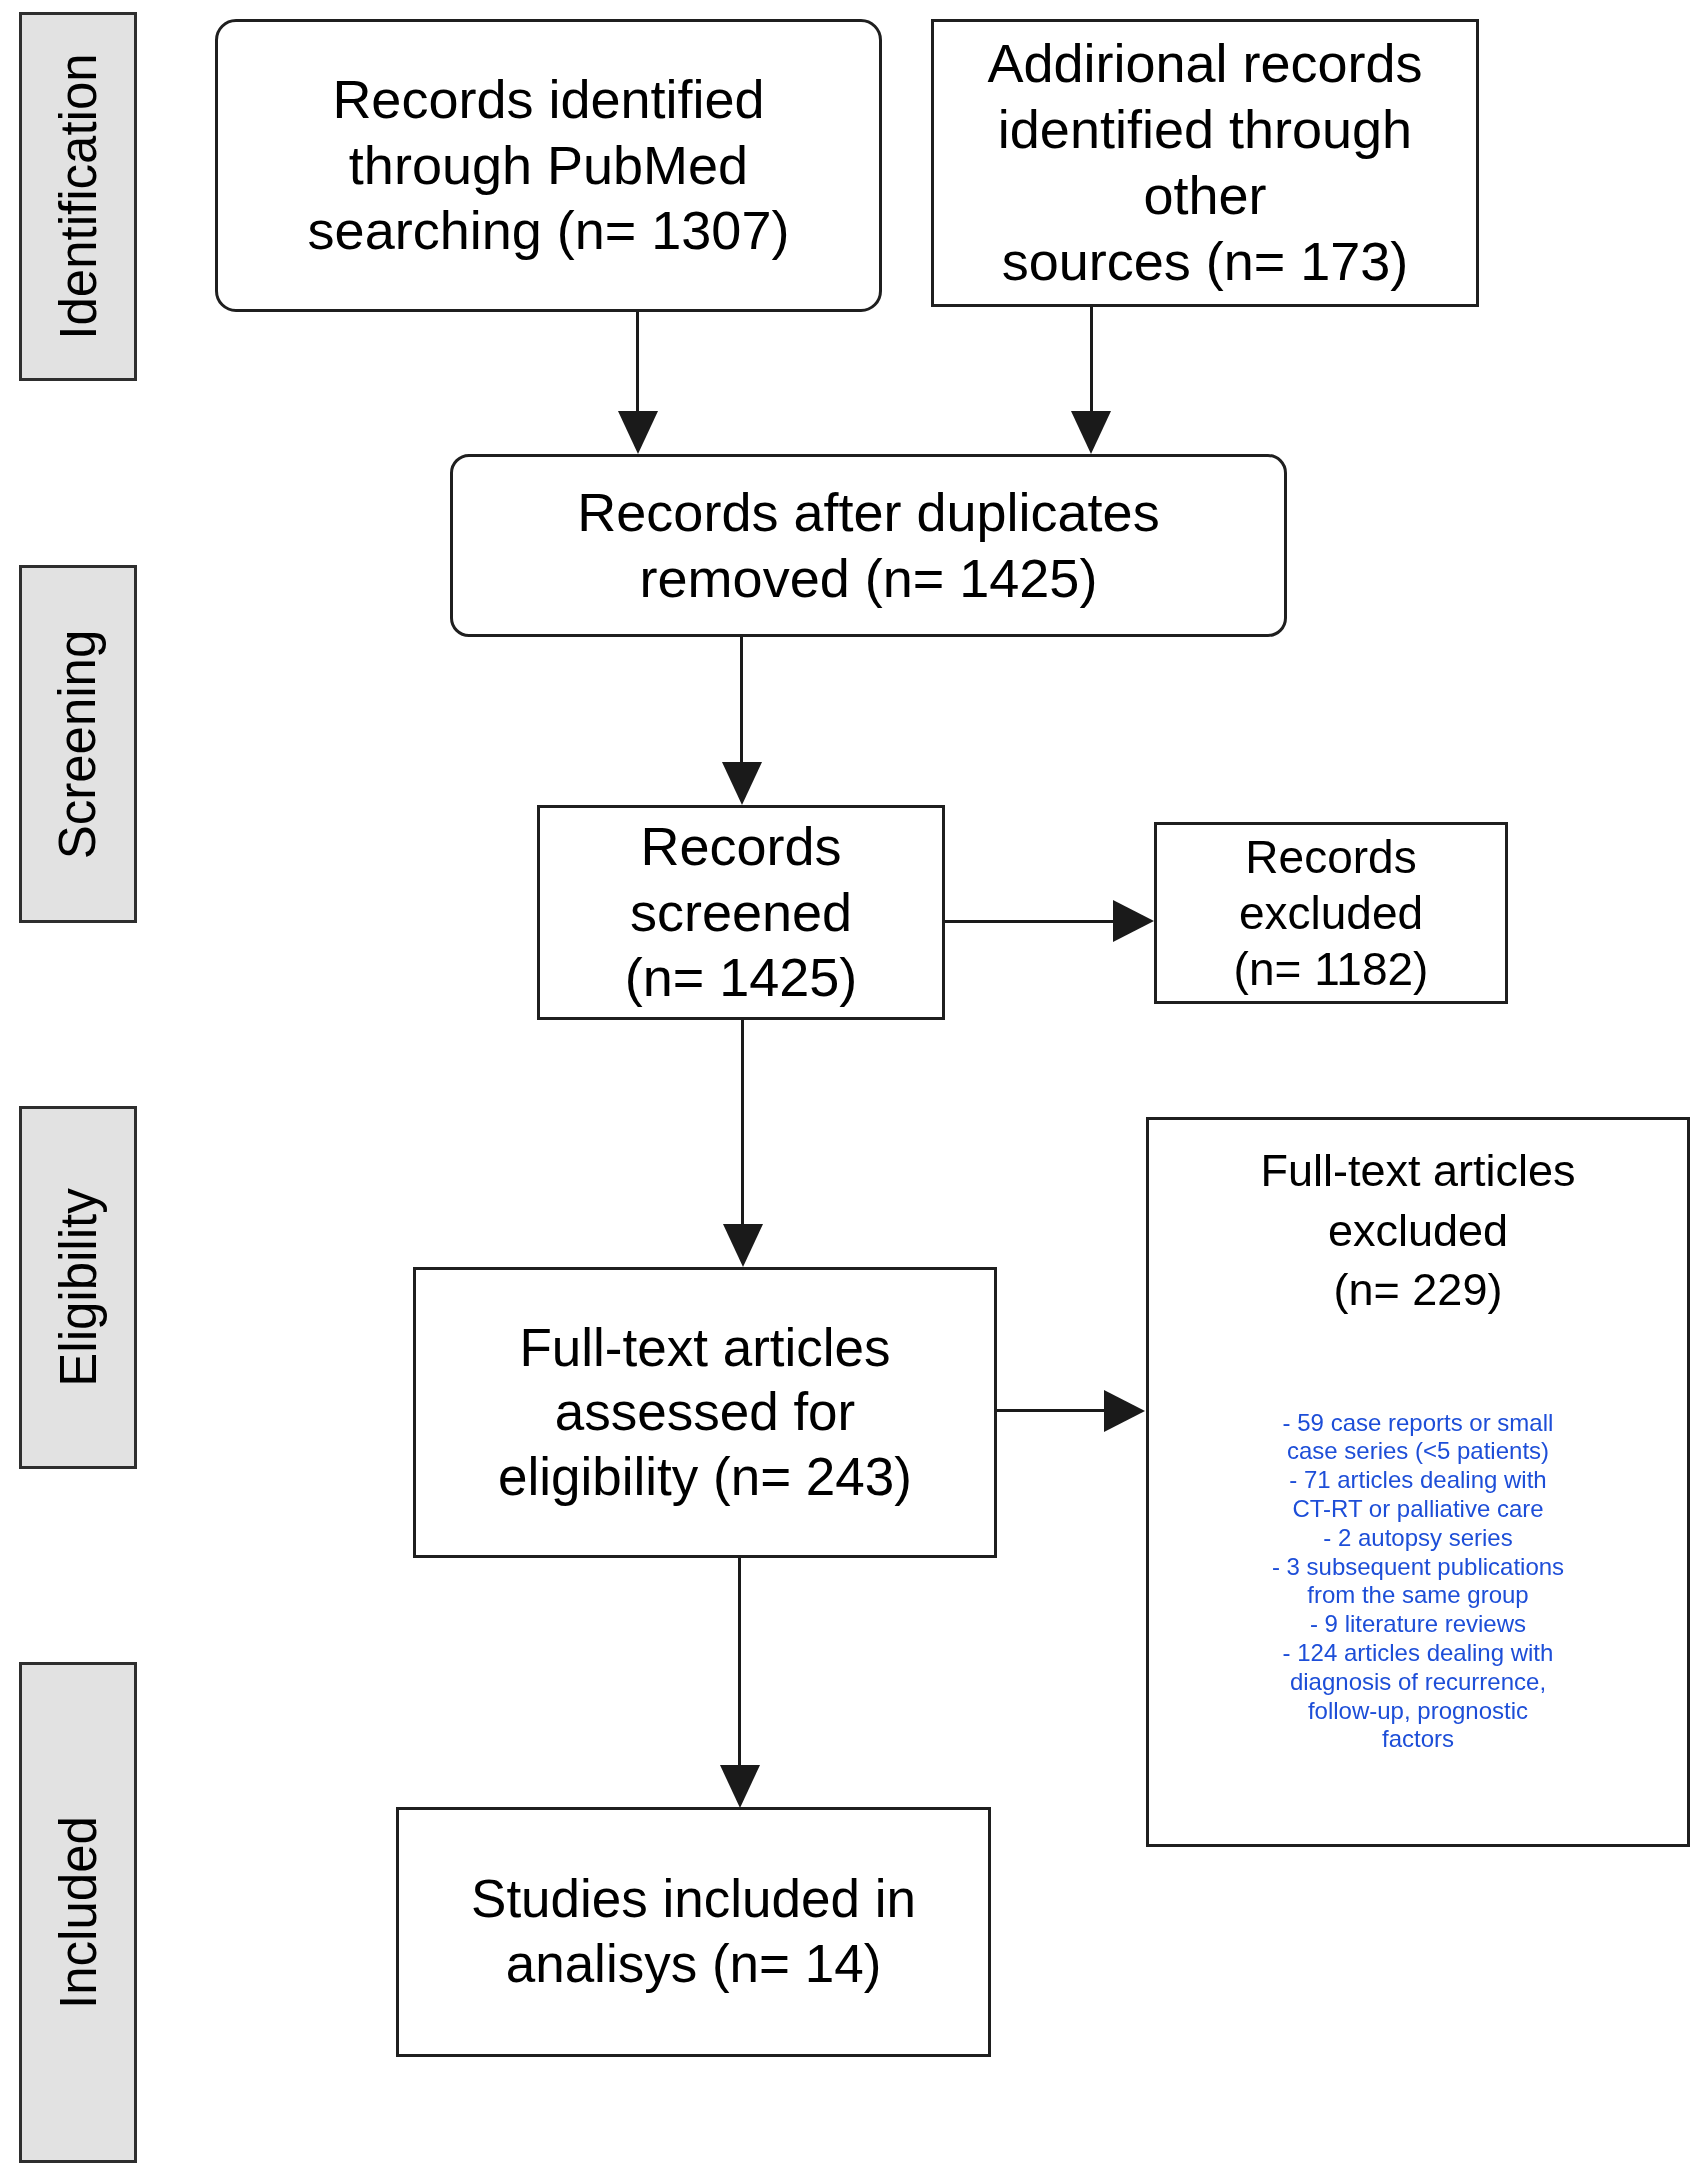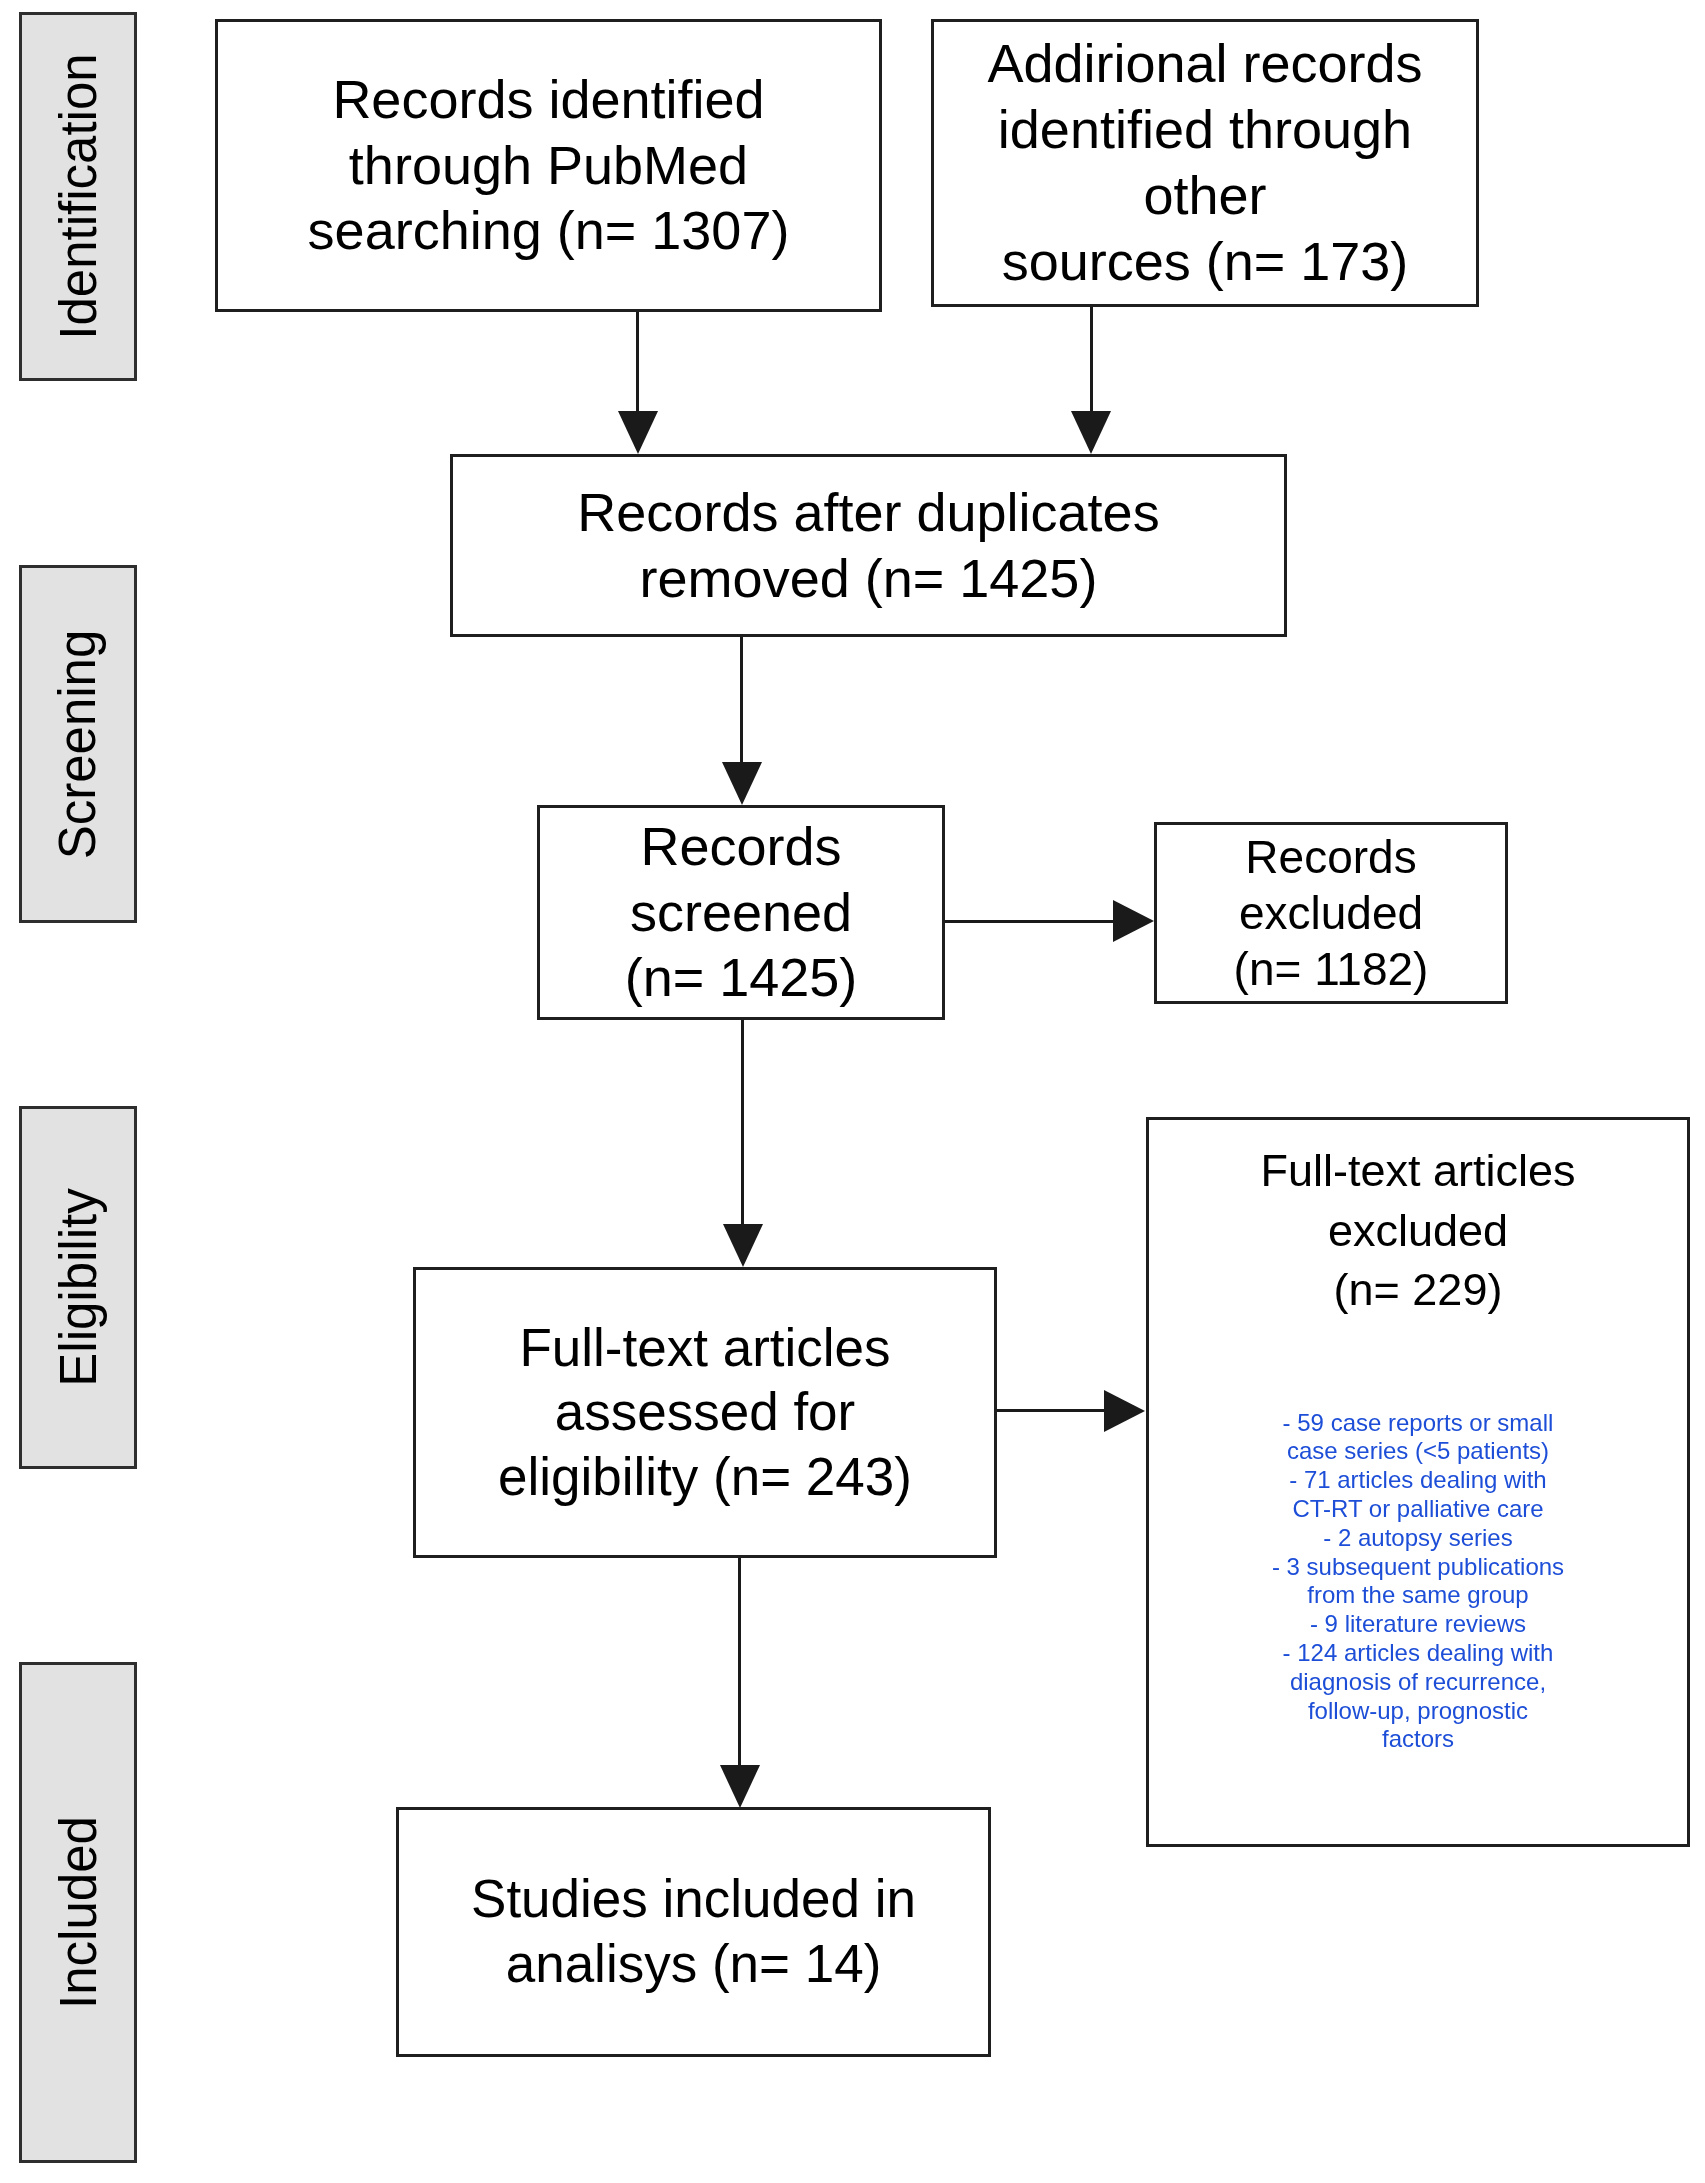--- a/index.html
+++ b/index.html
@@ -113,33 +113,33 @@
   <div class="stage" style="top:565px;height:358px;">
     <span class="rot">Screening</span>
   </div>
   <div class="stage" style="top:1106px;height:363px;">
     <span class="rot">Eligibility</span>
   </div>
   <div class="stage" style="top:1662px;height:501px;">
     <span class="rot">Included</span>
   </div>
 
-  <div class="fbox" style="left:215px;top:19px;width:667px;height:293px;">
+  <div class="fbox" style="left:215px;top:19px;width:667px;height:293px;border-radius:21px;">
     <div class="label fs-66">Records identified
 through PubMed
 searching (n= 1307)</div>
   </div>
 
   <div class="fbox" style="left:931px;top:19px;width:548px;height:288px;">
     <div class="label fs-66">Addirional records
 identified through other
 sources (n= 173)</div>
   </div>
 
-  <div class="fbox" style="left:450px;top:454px;width:837px;height:183px;">
+  <div class="fbox" style="left:450px;top:454px;width:837px;height:183px;border-radius:19px;">
     <div class="label fs-66">Records after duplicates
 removed (n= 1425)</div>
   </div>
 
   <div class="fbox" style="left:537px;top:805px;width:408px;height:215px;">
     <div class="label fs-66">Records
 screened
 (n= 1425)</div>
   </div>
 

